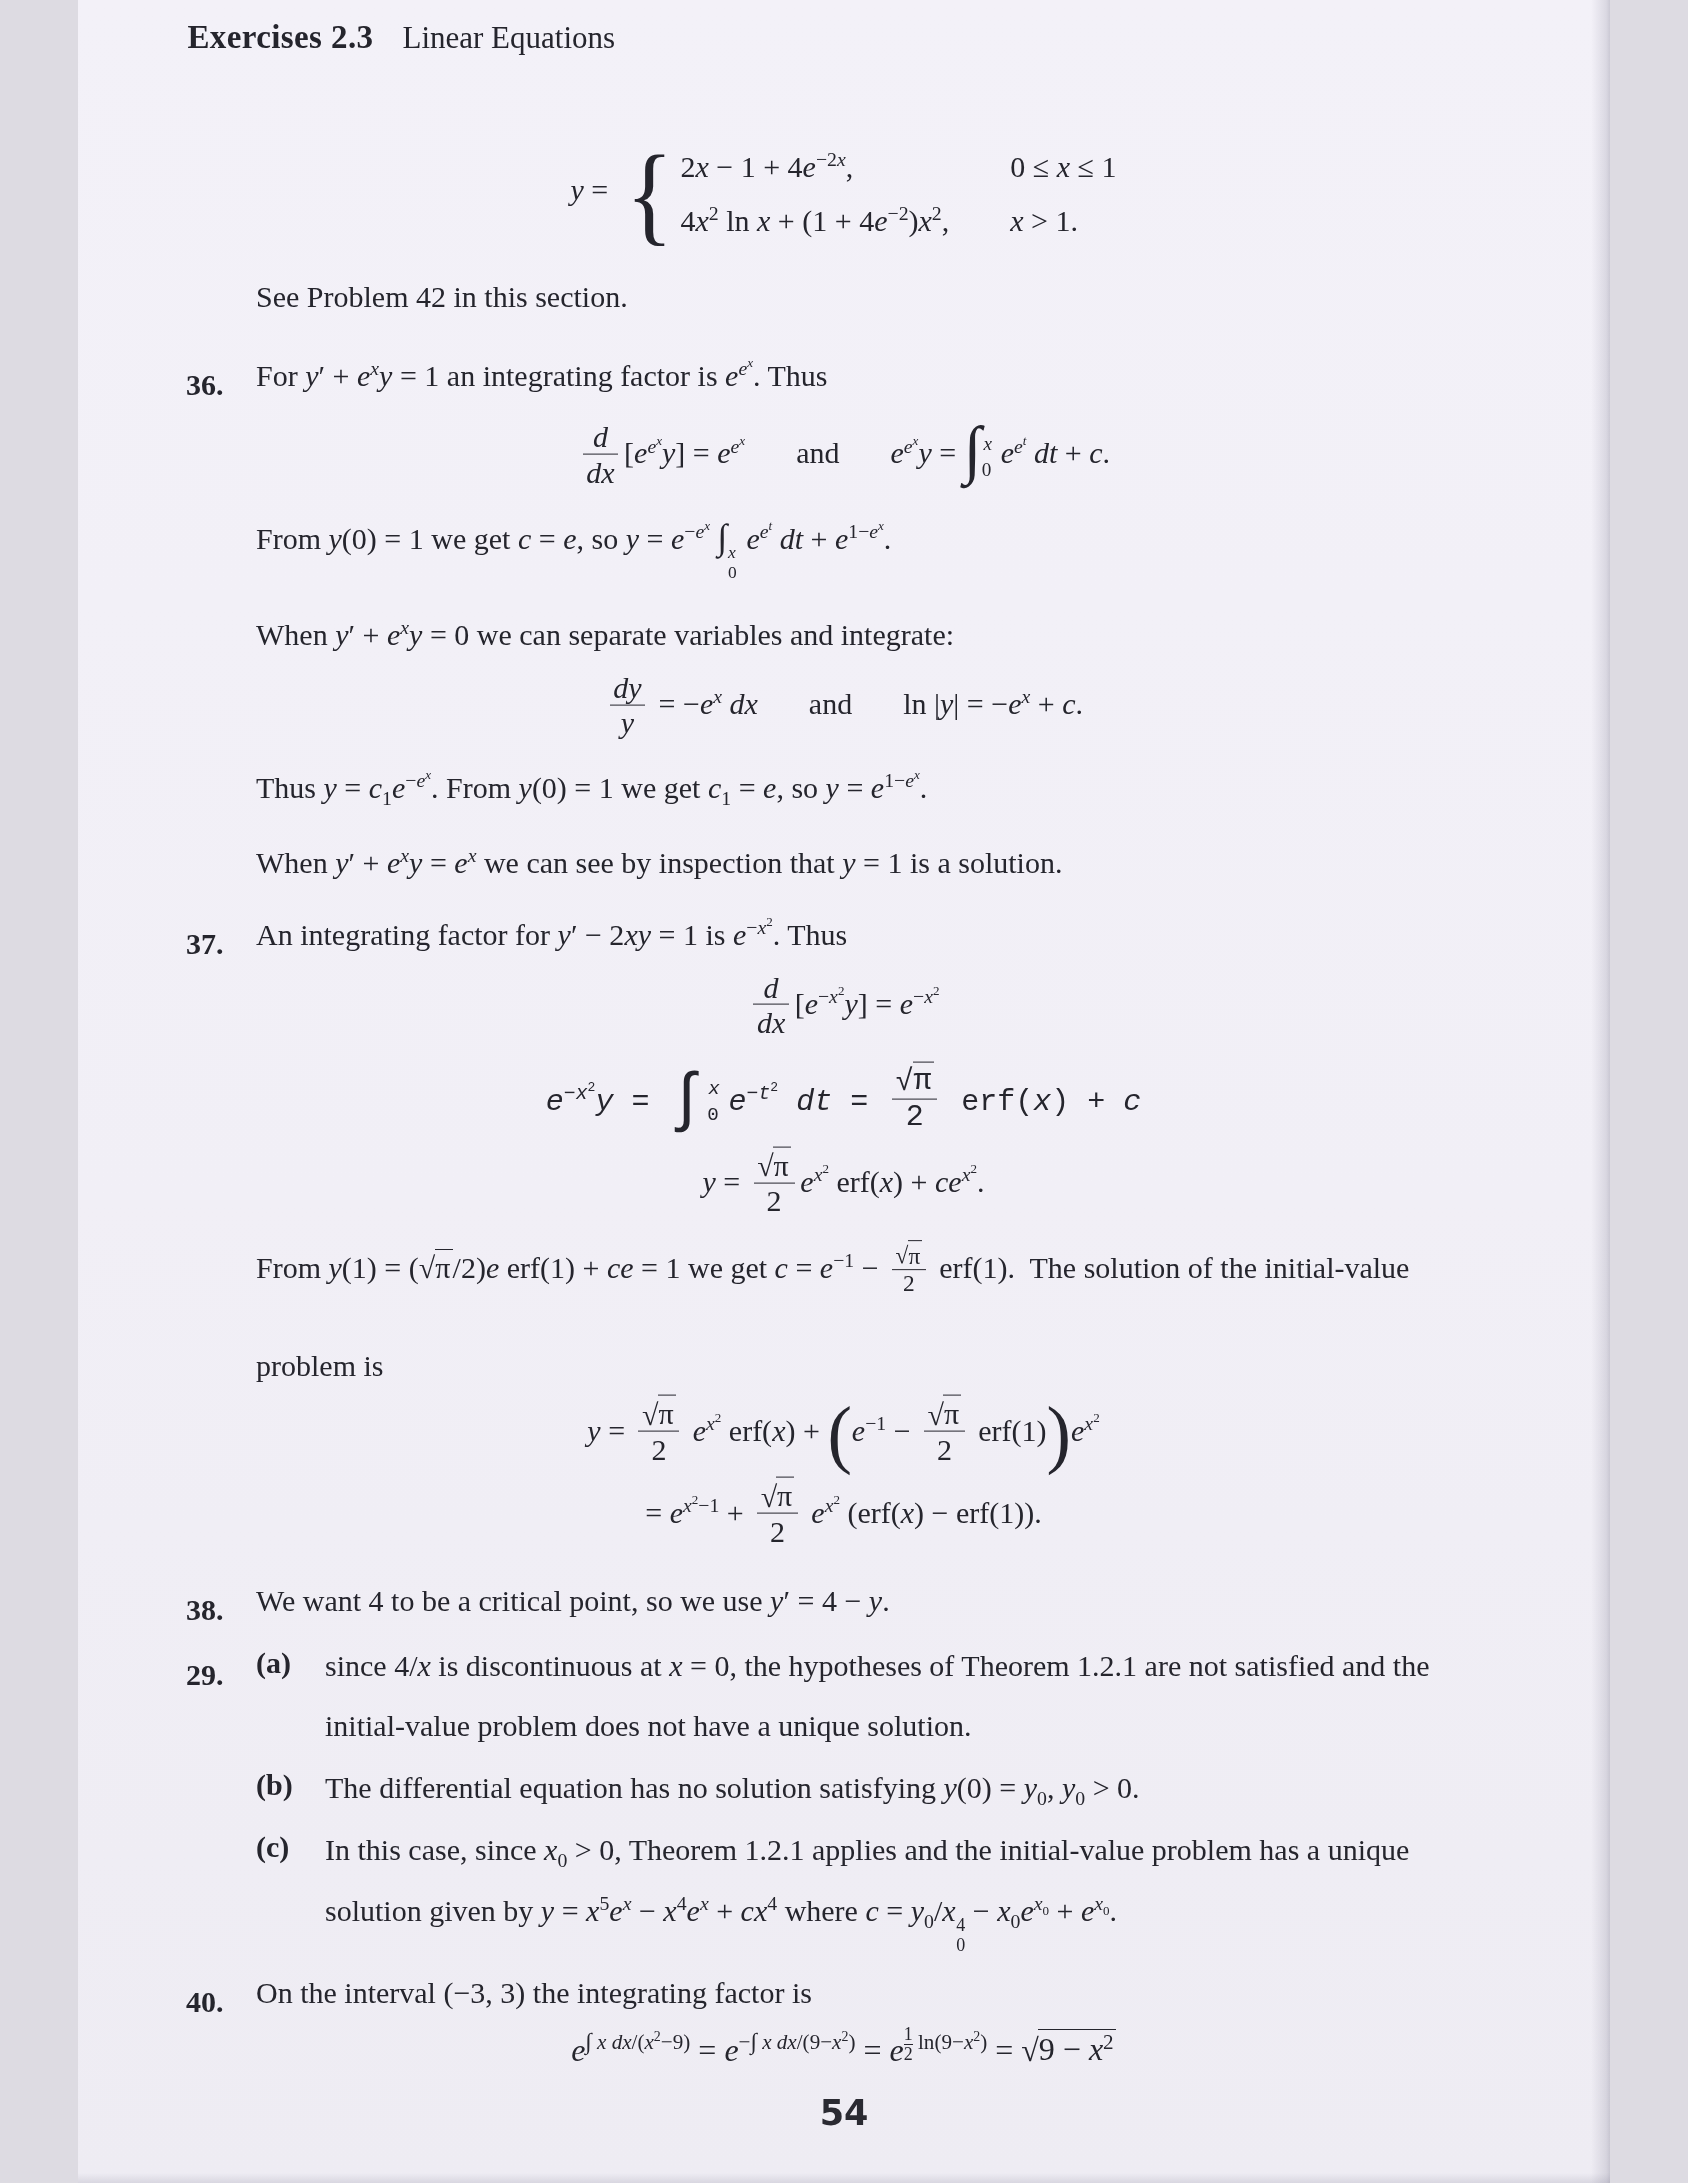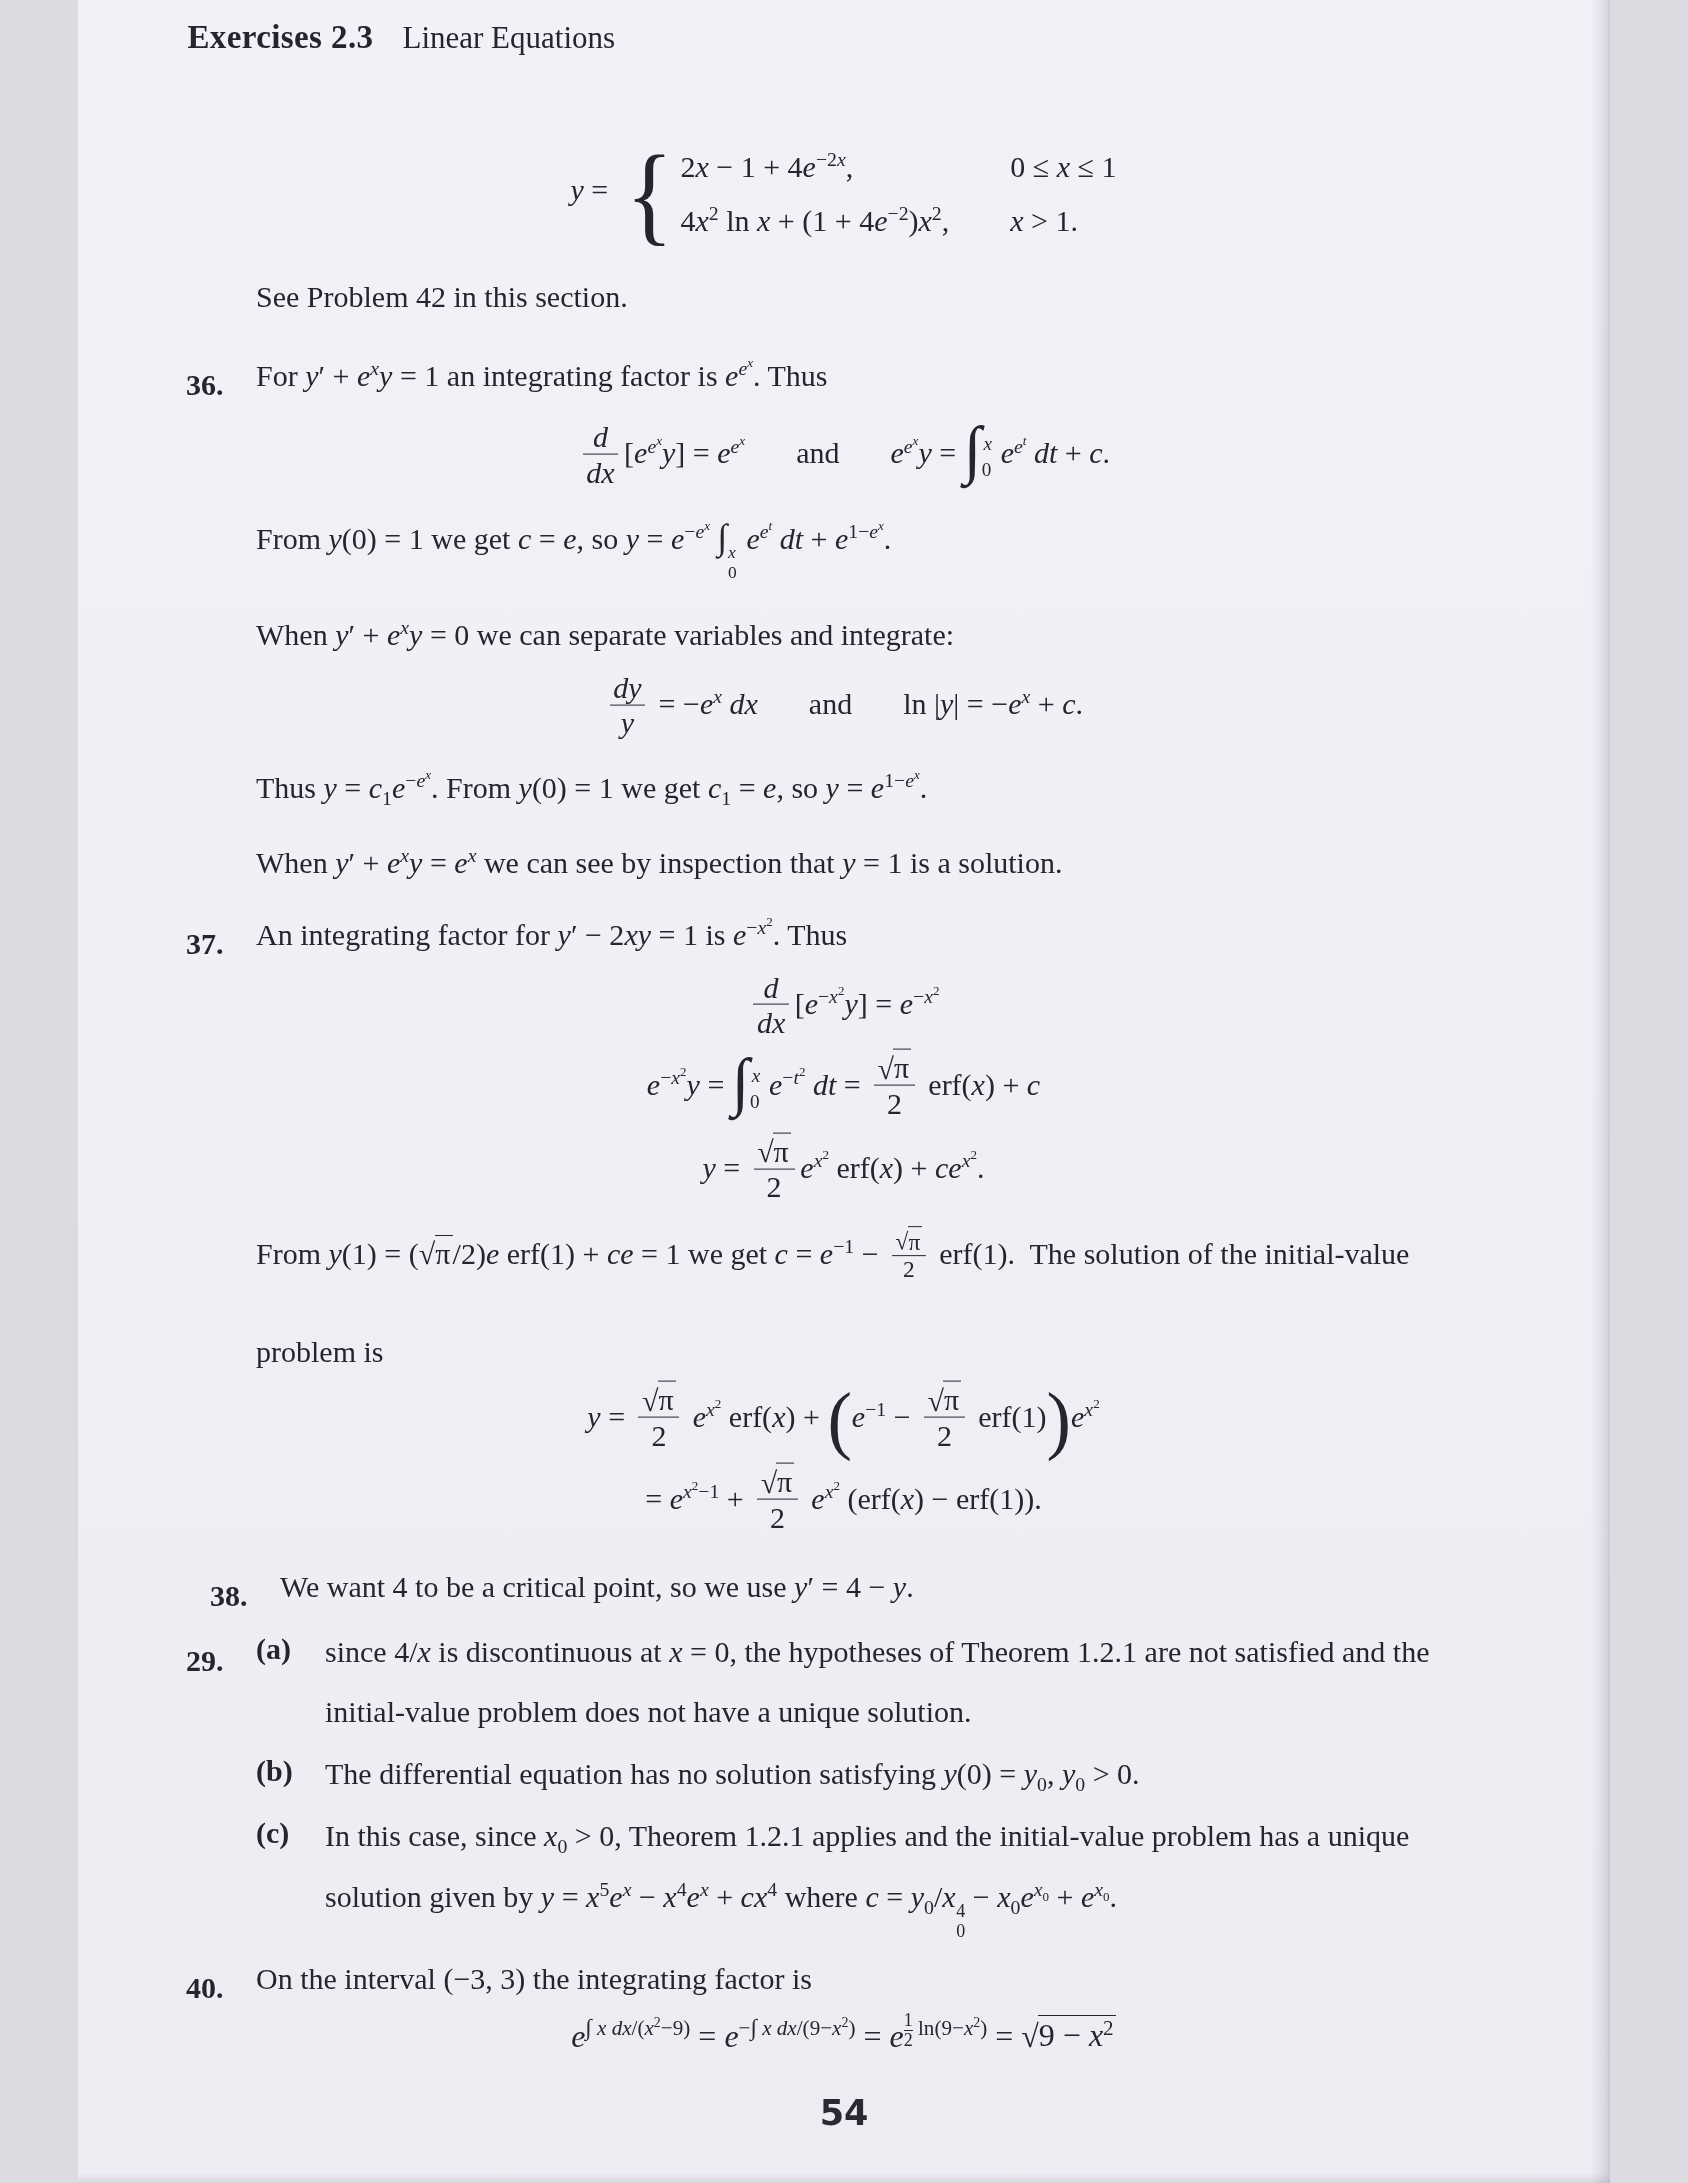--- a/index.html
+++ b/index.html
@@ -78,27 +78,27 @@
   .see-note{margin-top:38px;}
   .item-36{margin-top:40px;}
   .eq36a{margin-top:27.4px;}
   .l36b{margin-top:23px;}
   .l36c{margin-top:33px;}
   .eq36d{margin-top:19px;}
   .l36e{margin-top:26px;}
   .l36f{margin-top:36px;}
   .item-37{margin-top:33px;}
   .eq37a{margin-top:19px;}
-  .eq37b{margin-top:12px;}
+  .eq37b{margin-top:26px;font-family:Liberation Mono, monospace;}
   .eq37c{margin-top:14.4px;}
   .l37d{margin-top:24.5px;}
   .l37e{margin-top:48px;}
   .eq37f{margin-top:14.4px;}
   .eq37g{margin-top:13px;}
-  .item-38{margin-top:30px;margin-left:24px;}
+  .item-38{margin-top:30px;}
   .item-39{margin-top:26px;}
   .l39a2{margin-top:21.7px;}
   .l39a3{margin-top:21.7px;}
   .sub-b{margin-top:23px;}
   .sub-c{margin-top:23px;}
   .l39c2{margin-top:21.7px;}
   .item-40{margin-top:17.3px;}
   .eq40{margin-top:13px;font-size:32px;}
 </style>
 </head>

